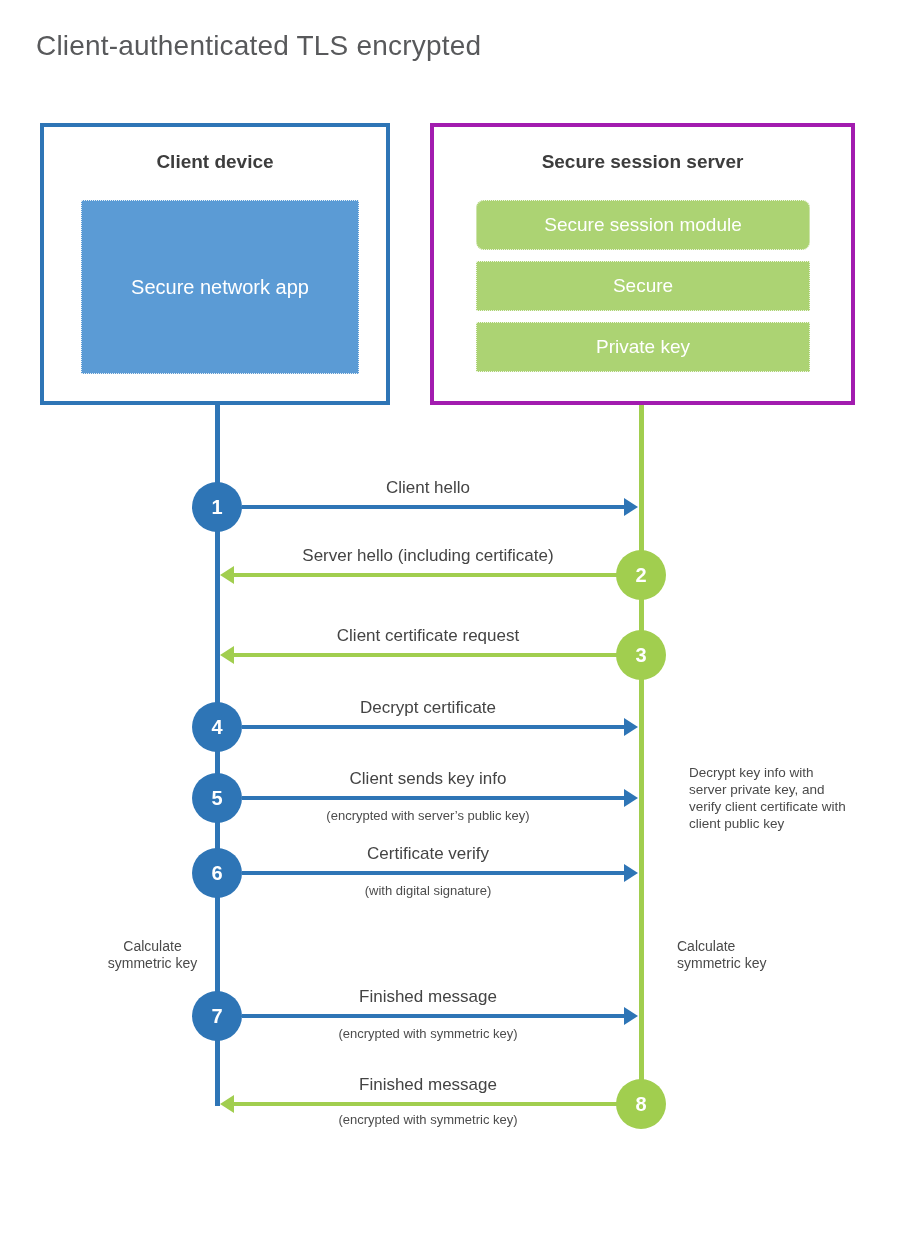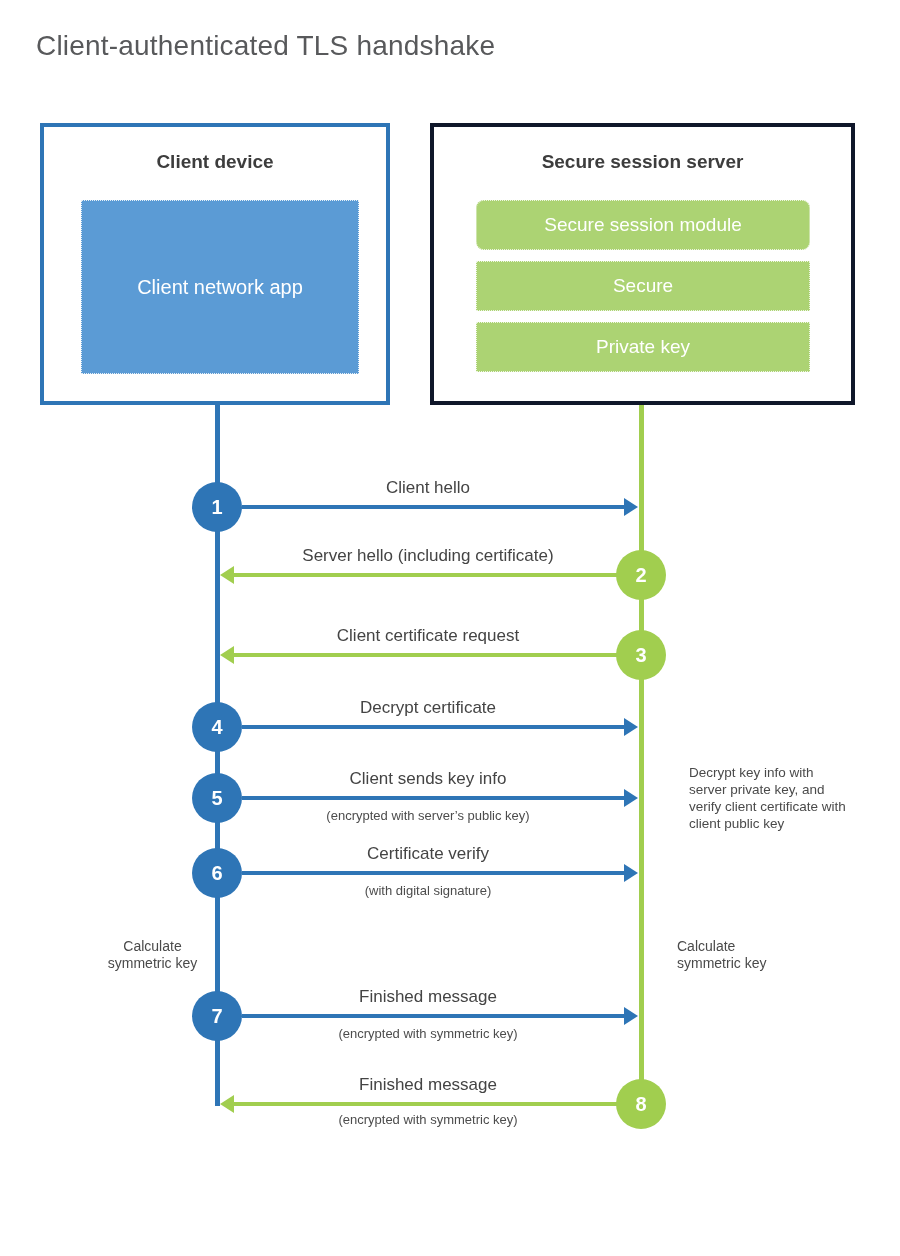--- a/index.html
+++ b/index.html
@@ -4,21 +4,21 @@
 <style>
   html,body{margin:0;padding:0;background:#fff;}
   body{font-family:"Liberation Sans","DejaVu Sans",sans-serif;}
   .canvas{position:relative;width:900px;height:1256px;background:#ffffff;overflow:hidden;}
 
   .diagram-title{position:absolute;left:36px;top:30px;font-size:28px;font-weight:300;color:#58595b;letter-spacing:.2px;}
 
   
   .actor-box{position:absolute;top:123px;height:282px;background:#fff;box-sizing:border-box;padding-left:16px;}
   .client-box{left:40px;width:350px;border:4px solid #2e75b6;}
-  .server-box{left:430px;width:425px;border:4px solid #0f172a;}
+  .server-box{left:430px;width:425px;border:4px solid #a21caf;}
   .actor-title{position:absolute;top:24px;left:0;right:0;text-align:center;font-size:19px;font-weight:700;color:#3d3d3d;}
 
   .client-app{position:absolute;left:37px;top:73px;width:278px;height:174px;background:#5b9bd5;border:1px dotted rgba(255,255,255,.85);box-sizing:border-box;display:flex;align-items:center;justify-content:center;text-align:center;color:#fff;font-size:20px;line-height:1.5;}
   .client-app .inner{width:200px;}
 
   .server-bar{position:absolute;left:42px;width:334px;height:50px;background:#acd373;border:1px dotted rgba(255,255,255,.8);box-sizing:border-box;display:flex;align-items:center;justify-content:center;color:#fff;font-size:19px;}
   .bar-1{top:73px;border-radius:8px;} .bar-2{top:134px;} .bar-3{top:195px;}
 
   
   .lifeline{position:absolute;width:5px;top:405px;}
@@ -44,26 +44,26 @@
   .note{position:absolute;font-size:13.5px;line-height:17px;color:#4a4a4a;}
   .note-decrypt{left:666px;top:764px;width:162px;text-align:left;margin-left:23px;}
   .note-calc-left{left:95px;top:938px;width:115px;text-align:center;font-size:14px;}
   .note-calc-right{left:677px;top:938px;width:115px;text-align:left;font-size:14px;}
 </style>
 </head>
 <body>
 
 <div class="canvas">
 
-  <div class="diagram-title">Client-authenticated TLS handshake</div>
+  <div class="diagram-title">Client-authenticated TLS encrypted</div>
 
   <div class="actor-box client-box">
     <div class="actor-title">Client device</div>
     <div class="client-app">
-      <div class="inner">Client network app</div>
+      <div class="inner">Secure network app</div>
     </div>
   </div>
 
   <div class="actor-box server-box">
     <div class="actor-title">Secure session server</div>
     <div class="server-bar bar-1">Secure session module</div>
     <div class="server-bar bar-2">Secure</div>
     <div class="server-bar bar-3">Private key</div>
   </div>
 

